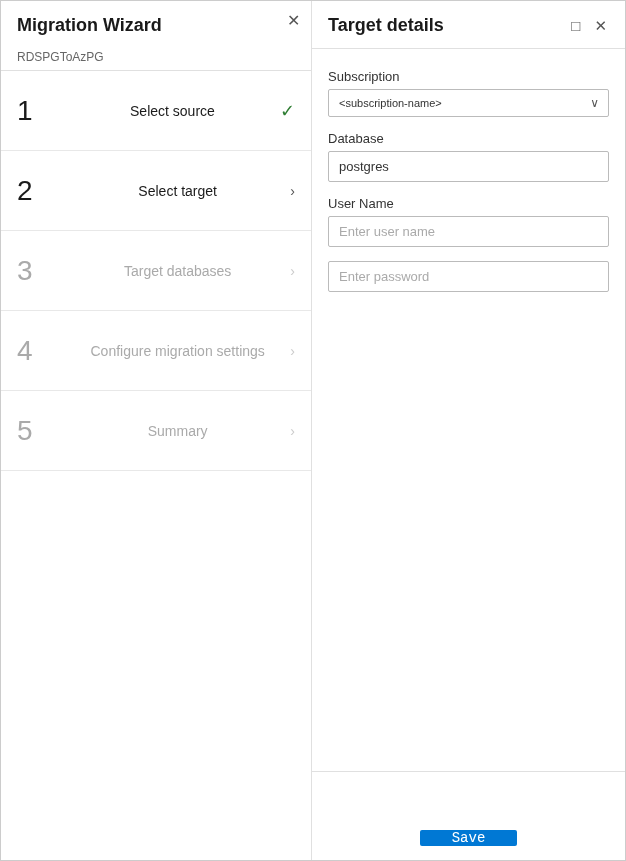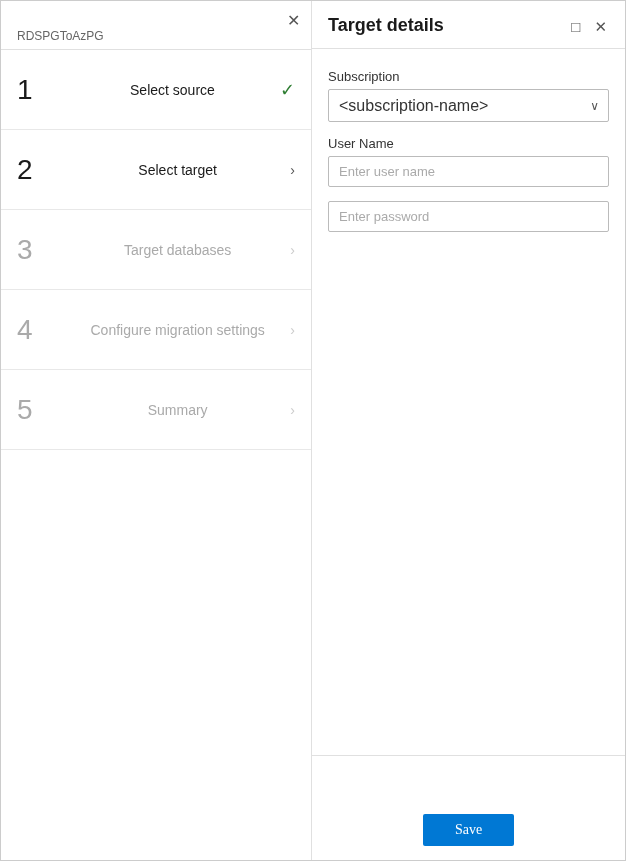--- a/index.html
+++ b/index.html
@@ -113,21 +113,21 @@
     
     .right-panel {
       width: 314px;
       display: flex;
       flex-direction: column;
       background: #fff;
       position: relative;
     }
     .right-header {
       display: flex;
-      align-items: flex-end;
+      align-items: center;
       justify-content: space-between;
       padding: 14px 16px 12px 16px;
       border-bottom: 1px solid #e0e0e0;
     }
     .right-header-title {
       font-size: 18px;
       font-weight: 600;
       color: #1a1a1a;
     }
     .right-header-actions {
@@ -157,21 +157,21 @@
       color: #333;
       margin-bottom: 5px;
       display: block;
     }
     .field-select {
       width: 100%;
       padding: 7px 10px;
       border: 1px solid #bbb;
       border-radius: 2px;
       background: #fff;
-      font-size: 16px;
+      font-size: 11px;
       color: #333;
       appearance: none;
       -webkit-appearance: none;
       cursor: pointer;
       position: relative;
     }
     .select-wrapper {
       position: relative;
     }
     .select-wrapper::after {
@@ -201,34 +201,35 @@
       padding: 14px 16px;
       border-top: 1px solid #e0e0e0;
       display: flex;
       justify-content: center;
     }
     .save-btn {
       background: #0078d4;
       color: #fff;
       border: none;
       border-radius: 2px;
-      padding: 8px 32px;
+      padding: 0 32px;
       font-size: 14px;
       cursor: pointer;
-      font-family: Liberation Serif, serif;
+      font-family: Liberation Mono, monospace;
       margin-top: 44px;
     }
   </style>
 </head>
 <body>
 
 <div class="wizard-container">
 
   <div class="left-panel">
     <div class="left-header">
+      <div class="left-header-title">Migration Wizard</div>
       <div class="left-header-subtitle">RDSPGToAzPG</div>
       <button class="left-header-close">
         <span>✕</span>
       </button>
     </div>
 
     <div class="step-list">
 
       <div class="step-item">
         <span class="step-number">1</span>
@@ -280,20 +281,24 @@
       <div class="field-group">
         <label class="field-label">Subscription</label>
         <div class="select-wrapper">
           <select class="field-select">
             <option>&lt;subscription-name&gt;</option>
           </select>
         </div>
       </div>
 
 
+      <div class="field-group">
+        <label class="field-label">Database</label>
+        <input class="field-input" type="text" value="postgres" style="">
+      </div>
 
       <div class="field-group">
         <label class="field-label">User Name</label>
         <input class="field-input" type="text" placeholder="Enter user name" style="">
       </div>
 
       <div class="field-group">
         <input class="field-input" type="password" placeholder="Enter password" style="">
       </div>
     </div>

